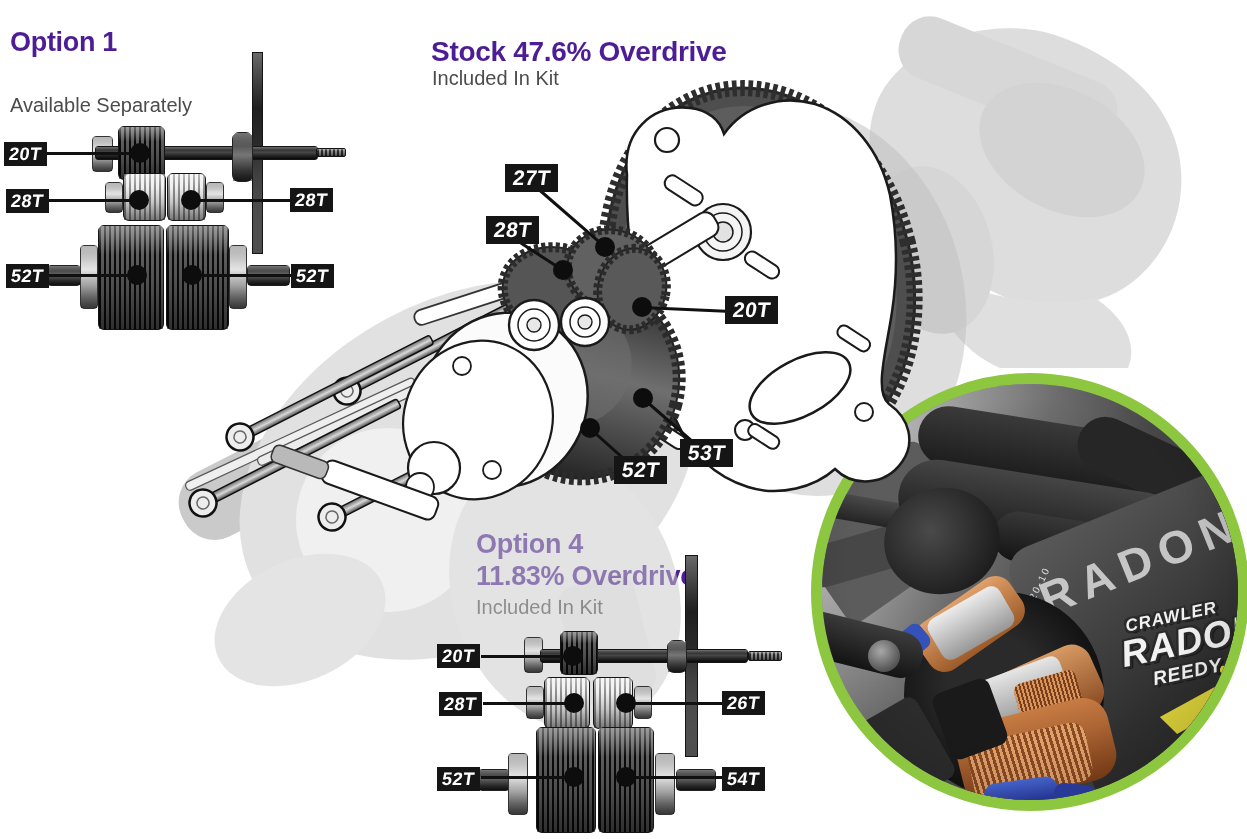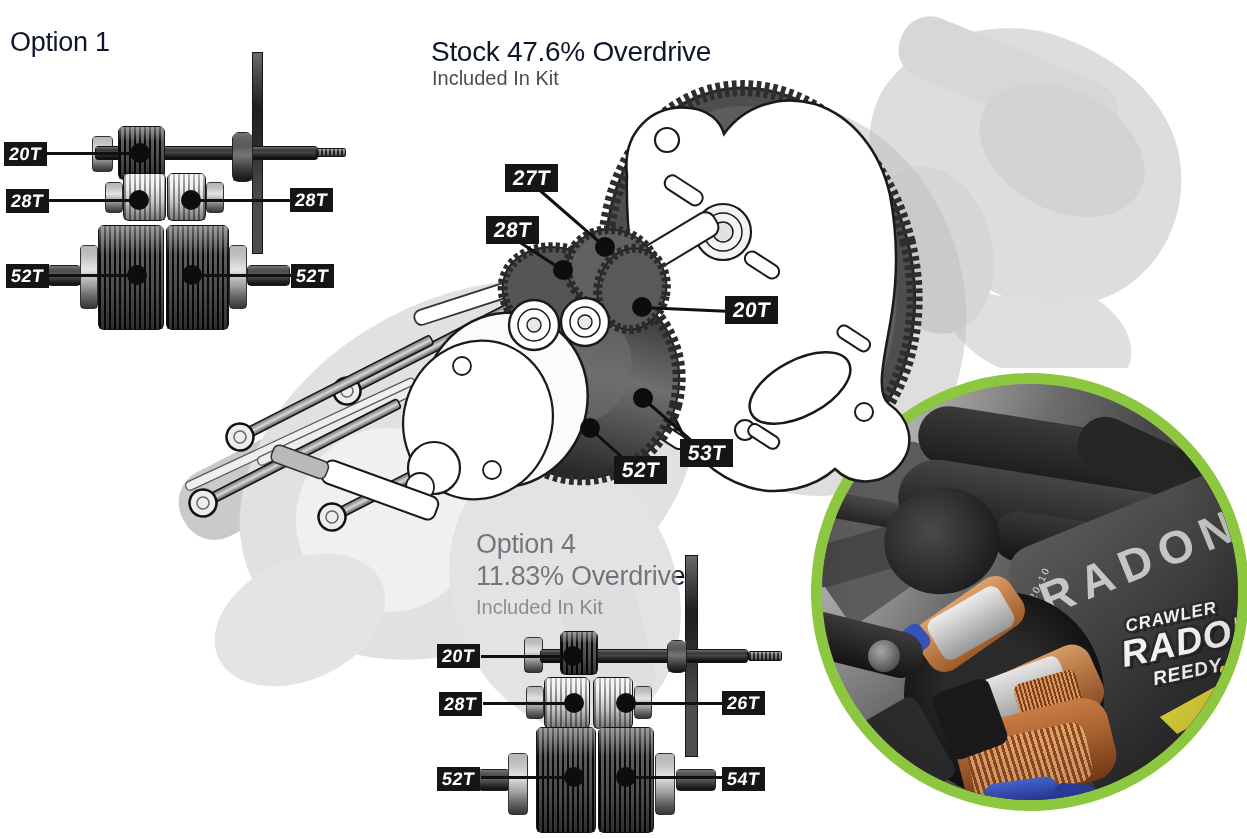--- a/index.html
+++ b/index.html
@@ -1,21 +1,21 @@
 <!DOCTYPE html>
 <html><head>
 <meta charset="utf-8">
 <style>
   html,body{margin:0;padding:0;background:#fff;}
   .stage{position:relative;width:1247px;height:839px;overflow:hidden;background:#ffffff;
          font-family:"Liberation Sans", sans-serif;}
   svg{position:absolute;left:0;top:0;}
 
   
-  .h-bold{position:absolute;font-weight:400;color:#0f172a;font-size:27px;letter-spacing:-.3px;white-space:nowrap;text-align:center;}
+  .h-bold{position:absolute;font-weight:700;color:#4c1d95;font-size:27px;letter-spacing:-.3px;white-space:nowrap;text-align:center;}
   .h-sub{position:absolute;font-weight:400;color:#4c4c4e;font-size:20px;white-space:nowrap;}
 
   
   .glabel{position:absolute;background:#151515;color:#fff;font-weight:700;
           display:flex;align-items:center;justify-content:center;z-index:40;}
   .glabel span{display:inline-block;transform:skewX(-8deg);letter-spacing:.5px;}
   .glabel.sm{width:43px;height:24px;font-size:18px;}
   .glabel.lg{width:53px;height:28px;font-size:21px;}
   .lline{position:absolute;height:3px;background:#101010;z-index:39;transform-origin:0 50%;}
   .ldot{position:absolute;width:20px;height:20px;border-radius:50%;background:#0d0d0d;z-index:39;margin:-10px 0 0 -10px;}
@@ -228,20 +228,21 @@
       <circle cx="462" cy="366" r="9" fill="#ffffff" stroke="#1a1a1a" stroke-width="1.8"></circle>
       <circle cx="492" cy="470" r="9" fill="#ffffff" stroke="#1a1a1a" stroke-width="1.8"></circle>
       <g transform="rotate(20 380 490)">
         <rect x="320" y="478" width="120" height="24" rx="8" fill="#ffffff" stroke="#1a1a1a" stroke-width="2"></rect>
         <rect x="266" y="482" width="58" height="18" rx="6" fill="#b9b9b9" stroke="#333" stroke-width="1.5"></rect>
       </g>
     </g>
   </svg>
 
   <div class="h-bold" style="left:10px;top:27px;">Option 1</div>
+  <div class="h-sub" style="left:10px;top:94px;">Available Separately</div>
 
   <div class="schem" style="left:0;top:40px;width:360px;height:320px;">
     <div class="gp vplate" style="left:252px;top:12px;width:11px;height:202px;"></div>
     <div class="gp brg" style="left:92px;top:96px;width:21px;height:36px;"></div>
     <div class="gp shaft" style="left:95px;top:106px;width:223px;height:14px;"></div>
     <div class="gp thread" style="left:316px;top:108px;width:30px;height:9px;"></div>
     <div class="gp disc" style="left:232px;top:92px;width:21px;height:50px;"></div>
     <div class="gp gearD" style="left:118px;top:86px;width:47px;height:54px;"></div>
     <div class="gp brg" style="left:105px;top:142px;width:18px;height:31px;"></div>
     <div class="gp brg" style="left:206px;top:142px;width:18px;height:31px;"></div>

